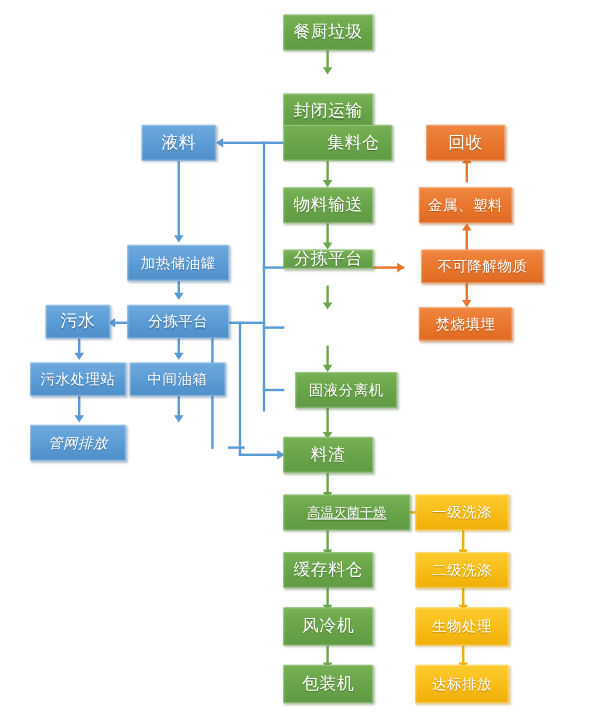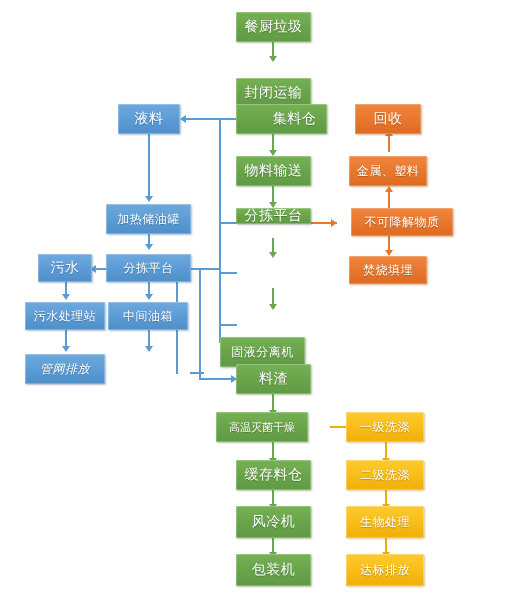--- a/index.html
+++ b/index.html
@@ -179,25 +179,25 @@
 
   <div class="node green" style="left:236px;top:58px;width:75px;height:30px;margin-top:20px;">封闭运输</div>
 
   <div class="node green" style="left:236px;top:104px;width:91px;height:30px;padding-left:26px;">集料仓</div>
 
   <div class="node green" style="left:236px;top:156px;width:75px;height:30px;">物料输送</div>
 
   <div class="node green" style="left:236px;top:208px;width:75px;height:16px;">分拣平台</div>
 
 
-  <div class="node green fs12" style="left:220px;top:310px;width:85px;height:30px;margin-top:27px;">固液分离机</div>
+  <div class="node green fs12" style="left:246px;top:310px;width:85px;height:30px;">固液分离机</div>
 
   <div class="node green" style="left:236px;top:364px;width:75px;height:30px;">料渣</div>
 
-  <div class="node green fs11" style="left:216px;top:412px;width:92px;height:30px;">高温灭菌干燥</div>
+  <div class="node green fs11" style="left:236px;top:412px;width:106px;height:30px;text-decoration:underline;">高温灭菌干燥</div>
 
   <div class="node green" style="left:236px;top:460px;width:75px;height:30px;">缓存料仓</div>
 
   <div class="node green" style="left:236px;top:506px;width:75px;height:32px;">风冷机</div>
 
   <div class="node green" style="left:236px;top:554px;width:75px;height:32px;">包装机</div>
 
   <div class="node blue" style="left:118px;top:104px;width:62px;height:30px;">液料</div>
 
   <div class="node blue fs12" style="left:106px;top:204px;width:85px;height:30px;">加热储油罐</div>

